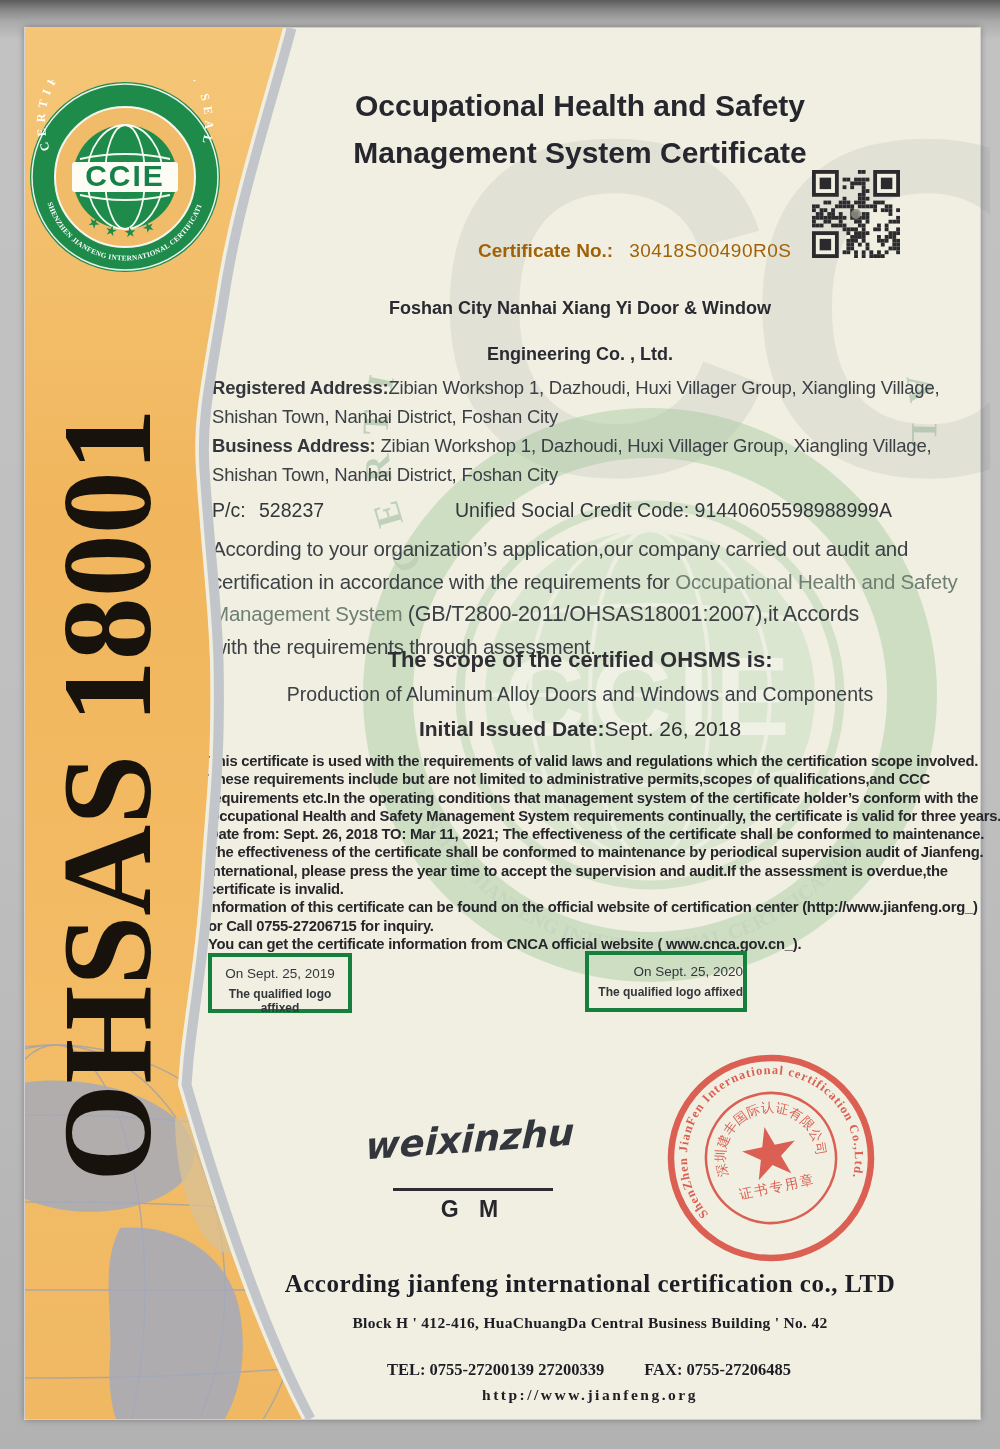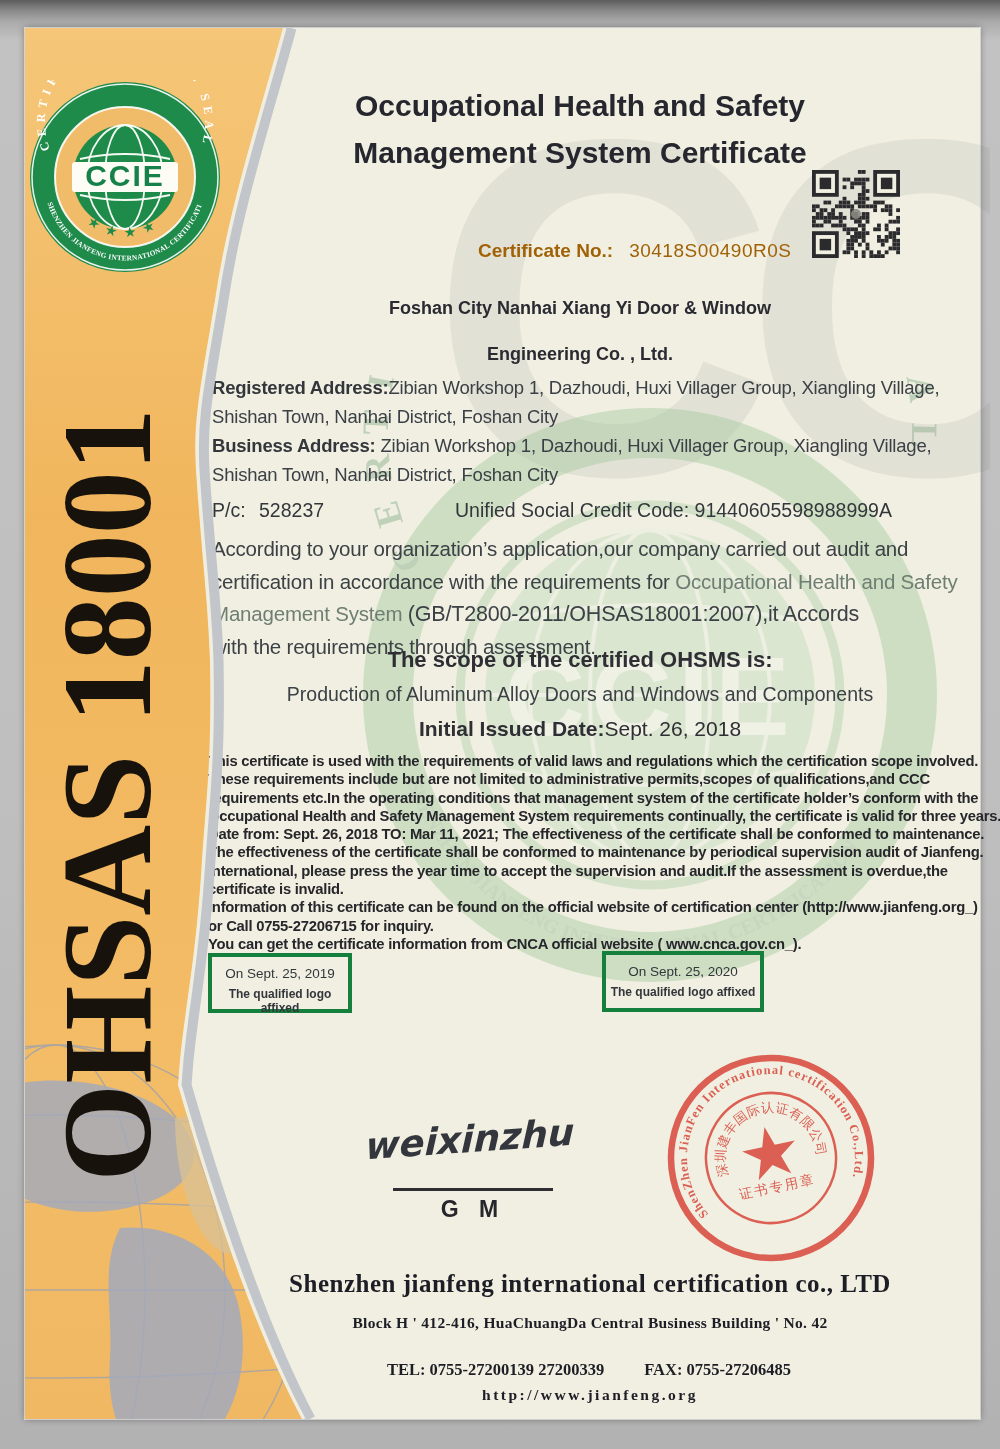--- a/index.html
+++ b/index.html
@@ -34,21 +34,21 @@
   #statement{left:187px;top:505px;width:770px;font-size:20.5px;line-height:32.5px;color:#3c4146;letter-spacing:-.2px;white-space:nowrap;}
   .greenish{color:#6e7e72;}
   #scope-h{left:185px;top:619px;width:740px;text-align:center;font-weight:bold;font-size:22px;color:#2e2e34;}
   #scope-v{left:185px;top:655px;width:740px;text-align:center;font-size:19.5px;color:#3c4146;}
   #issued{left:185px;top:689px;width:740px;text-align:center;font-size:21px;color:#2e2e34;}
   #issued .lbl{font-weight:bold;}
   #fine{left:183px;top:724px;width:762px;font-weight:600;font-size:14.8px;line-height:18.3px;color:#26262b;
     letter-spacing:-.25px;white-space:nowrap;}
   .affix-box{border:4px solid #15803d;text-align:center;color:#33373c;background:transparent;}
   #box1{left:183px;top:925px;width:136px;height:52px;}
-  #box2{left:577px;top:923px;width:154px;height:53px;}
+  #box2{left:560px;top:923px;width:154px;height:53px;text-align:right;}
   .affix-box .d{font-size:13.5px;margin-top:9px;}
   .affix-box .l{font-size:12px;font-weight:bold;margin-top:6px;}
   #sig-script{left:330px;top:1090px;width:230px;text-align:center;font-family:"DejaVu Sans",sans-serif;
     font-style:italic;font-weight:bold;font-size:37px;color:#33363c;transform:rotate(-4deg) skewX(-6deg);}
   #sig-line{left:368px;top:1160px;width:160px;height:2.5px;background:#2d2d32;}
   #sig-role{left:368px;top:1168px;width:160px;text-align:center;font-weight:bold;font-size:23px;letter-spacing:7px;color:#26262c;}
   #stamp{left:630px;top:1014px;z-index:3;opacity:.9;}
   .serif{font-family:"Liberation Serif",serif;font-weight:bold;color:#1d1d25;}
   #f-org{left:185px;top:1242px;width:760px;text-align:center;font-size:25px;letter-spacing:.5px;}
   #f-a1{left:185px;top:1286px;width:760px;text-align:center;font-size:15.5px;letter-spacing:.3px;}
@@ -413,21 +413,21 @@
         <text font-family="Liberation Serif,serif" font-weight="bold" font-size="12.5" fill="#d63a2e" letter-spacing="1">
           <textPath href="#stampRing" textLength="345">ShenZhen JianFen International certification Co.,Ltd.</textPath>
         </text>
         <text font-family="DejaVu Sans,sans-serif" font-size="13" fill="#d63a2e">
           <textPath href="#stampCn" textLength="160">深圳建丰国际认证有限公司</textPath>
         </text>
         <text x="116" y="150" text-anchor="middle" font-family="DejaVu Sans,sans-serif" font-size="13.5" letter-spacing="2" fill="#d63a2e">证书专用章</text>
       </g>
     </svg>
 
-    <div id="f-org" class="abs z2 serif">Shenzhen jianfeng international certification co., LTD</div>
+    <div id="f-org" class="abs z2 serif">According jianfeng international certification co., LTD</div>
     <div id="f-a1" class="abs z2 serif">Block H ' 412-416, HuaChuangDa Central Business Building '  No. 42</div>
     <div id="f-tel" class="abs z2 serif">
       <span>TEL: 0755-27200139  27200339</span><span class="gap"></span><span>FAX: 0755-27206485</span>
     </div>
     <div id="f-url" class="abs z2 serif">http://www.jianfeng.org</div>
 
   </div>
 </div>
 
 </body></html>

